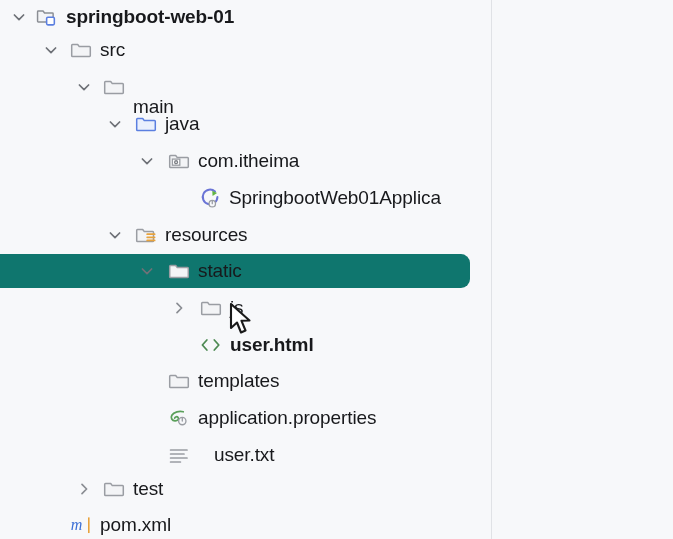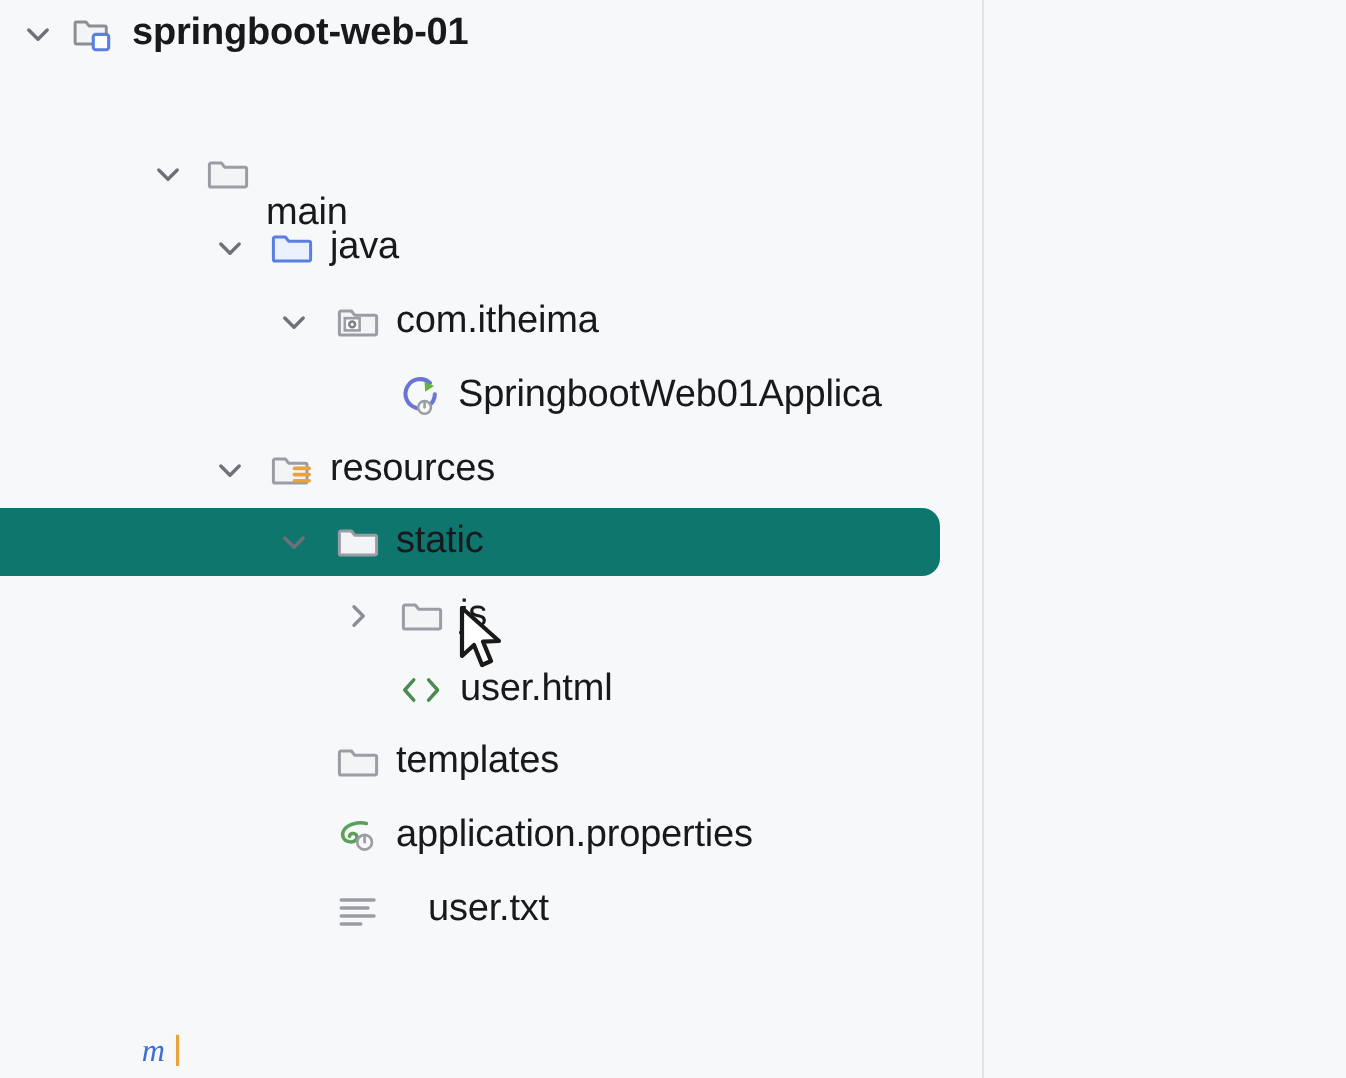--- a/index.html
+++ b/index.html
@@ -109,20 +109,33 @@
           </svg>
         </span>
         <span class="icon" style="left: 36px;">
           <svg width="24" height="22" viewBox="0 0 24 22">
             <path d="M2.5,4.5 h5.2 l1.6,2.1 h8.6 a0.8,0.8 0 0 1 0.8,0.8 v8.3 a0.8,0.8 0 0 1 -0.8,0.8 h-15.4 a0.8,0.8 0 0 1 -0.8,-0.8 v-10.4 a0.8,0.8 0 0 1 0.8,-0.8 z" fill="#f3f4f6" stroke="#8b8e94" stroke-width="1.6" stroke-linejoin="round"></path>
             <rect x="11.6" y="11.2" width="8.4" height="8.4" rx="1.4" fill="#ffffff" stroke="#5b7fe0" stroke-width="1.7"></rect>
           </svg>
         </span>
         <span class="label bold" style="left: 66px;">springboot-web-01</span>
       </div>
+      <div class="row" style="top: 33px;">
+        <span class="twisty" style="left: 42px;">
+          <svg width="16" height="16" viewBox="0 0 16 16">
+            <polyline points="3.4,6 8,10.6 12.6,6" fill="none" stroke="#6e7177" stroke-width="1.7" stroke-linecap="round" stroke-linejoin="round"></polyline>
+          </svg>
+        </span>
+        <span class="icon" style="left: 70px;">
+          <svg width="22" height="22" viewBox="0 0 22 22">
+            <path d="M2.5,5.5 h5.2 l1.6,2.1 h10.2 a0.8,0.8 0 0 1 0.8,0.8 v8.3 a0.8,0.8 0 0 1 -0.8,0.8 h-17 a0.8,0.8 0 0 1 -0.8,-0.8 v-10.4 a0.8,0.8 0 0 1 0.8,-0.8 z" fill="#f3f4f6" stroke="#9a9da3" stroke-width="1.5" stroke-linejoin="round"></path>
+          </svg>
+        </span>
+        <span class="label" style="left: 100px;">src</span>
+      </div>
       <div class="row" style="top: 70px;">
         <span class="twisty" style="left: 75px;">
           <svg width="16" height="16" viewBox="0 0 16 16">
             <polyline points="3.4,6 8,10.6 12.6,6" fill="none" stroke="#6e7177" stroke-width="1.7" stroke-linecap="round" stroke-linejoin="round"></polyline>
           </svg>
         </span>
         <span class="icon" style="left: 103px;">
           <svg width="22" height="22" viewBox="0 0 22 22">
             <path d="M2.5,5.5 h5.2 l1.6,2.1 h10.2 a0.8,0.8 0 0 1 0.8,0.8 v8.3 a0.8,0.8 0 0 1 -0.8,0.8 h-17 a0.8,0.8 0 0 1 -0.8,-0.8 v-10.4 a0.8,0.8 0 0 1 0.8,-0.8 z" fill="#f3f4f6" stroke="#9a9da3" stroke-width="1.5" stroke-linejoin="round"></path>
           </svg>
@@ -205,21 +218,21 @@
             <polyline points="6,3.4 10.6,8 6,12.6" fill="none" stroke="#8a8d93" stroke-width="1.7" stroke-linecap="round" stroke-linejoin="round"></polyline>
           </svg>
         </span>
         <span class="icon" style="left: 200px;">
           <svg width="22" height="22" viewBox="0 0 22 22">
             <path d="M2.5,5.5 h5.2 l1.6,2.1 h10.2 a0.8,0.8 0 0 1 0.8,0.8 v8.3 a0.8,0.8 0 0 1 -0.8,0.8 h-17 a0.8,0.8 0 0 1 -0.8,-0.8 v-10.4 a0.8,0.8 0 0 1 0.8,-0.8 z" fill="#f3f4f6" stroke="#9a9da3" stroke-width="1.5" stroke-linejoin="round"></path>
           </svg>
         </span>
         <span class="label" style="left: 230px;">js</span>
       </div>
-      <div class="row" style="top: 328px;">
+      <div class="row" style="top: 328px; font-weight: bold;">
         <span class="icon" style="left: 200px;">
           <svg width="24" height="20" viewBox="0 0 24 20">
             <g fill="none" stroke="#4d8a52" stroke-width="1.9" stroke-linecap="round" stroke-linejoin="round">
               <polyline points="7.5,4.5 2.6,10 7.5,15.5"></polyline>
               <polyline points="15.6,4.5 20.5,10 15.6,15.5"></polyline>
             </g>
           </svg>
         </span>
         <span class="label" style="left: 230px;">user.html</span>
       </div>
@@ -247,27 +260,41 @@
             <g stroke="#9a9da3" stroke-width="1.7" stroke-linecap="round">
               <line x1="2.6" y1="5.0" x2="19.0" y2="5.0"></line>
               <line x1="2.6" y1="9.0" x2="16.0" y2="9.0"></line>
               <line x1="2.6" y1="13.0" x2="19.0" y2="13.0"></line>
               <line x1="2.6" y1="17.0" x2="12.4" y2="17.0"></line>
             </g>
           </svg>
         </span>
         <span class="label" style="left: 214px;">user.txt</span>
       </div>
+      <div class="row" style="top: 472px;">
+        <span class="twisty" style="left: 75px;">
+          <svg width="16" height="16" viewBox="0 0 16 16">
+            <polyline points="6,3.4 10.6,8 6,12.6" fill="none" stroke="#8a8d93" stroke-width="1.7" stroke-linecap="round" stroke-linejoin="round"></polyline>
+          </svg>
+        </span>
+        <span class="icon" style="left: 103px;">
+          <svg width="22" height="22" viewBox="0 0 22 22">
+            <path d="M2.5,5.5 h5.2 l1.6,2.1 h10.2 a0.8,0.8 0 0 1 0.8,0.8 v8.3 a0.8,0.8 0 0 1 -0.8,0.8 h-17 a0.8,0.8 0 0 1 -0.8,-0.8 v-10.4 a0.8,0.8 0 0 1 0.8,-0.8 z" fill="#f3f4f6" stroke="#9a9da3" stroke-width="1.5" stroke-linejoin="round"></path>
+          </svg>
+        </span>
+        <span class="label" style="left: 133px;">test</span>
+      </div>
       <div class="row" style="top: 508px;">
         <span class="icon" style="left: 70px;">
           <svg width="26" height="24" viewBox="0 0 26 24">
             <text x="1" y="18.5" font-family="Liberation Serif, serif" font-style="italic" font-size="19" fill="#3b6fd6">m</text>
             <line x1="22.2" y1="3.0" x2="22.2" y2="21.5" stroke="#e8a33d" stroke-width="1.9"></line>
           </svg>
         </span>
+        <span class="label" style="left: 100px;">pom.xml</span>
       </div>
     </div>
 </div>
 
 <div id="right-pane"></div>
 
 <svg id="cursor" viewBox="0 0 26 34" xmlns="http://www.w3.org/2000/svg" style="left: 229px; top: 303px;">
   <path d="M2,1 L2,25 L8,19.5 L12,29.5 L16.5,27.5 L12.5,17.8 L20.5,17.5 Z" fill="#ffffff" stroke="#1a1a1a" stroke-width="2.1" stroke-linejoin="round"></path>
 </svg>
 

